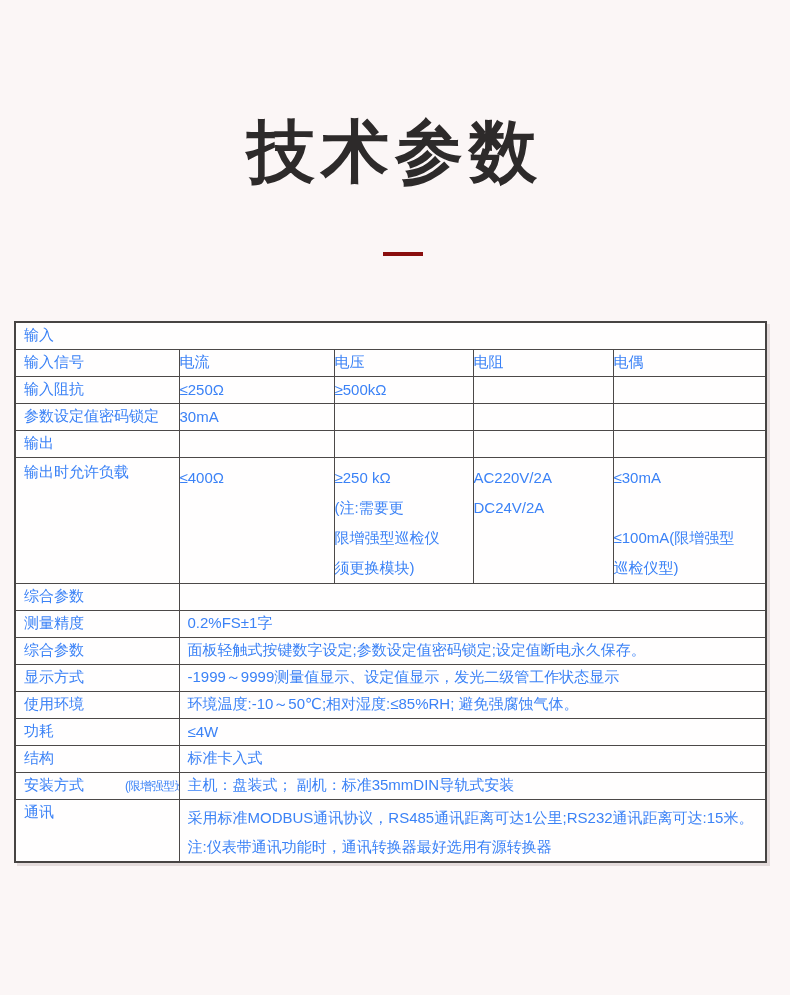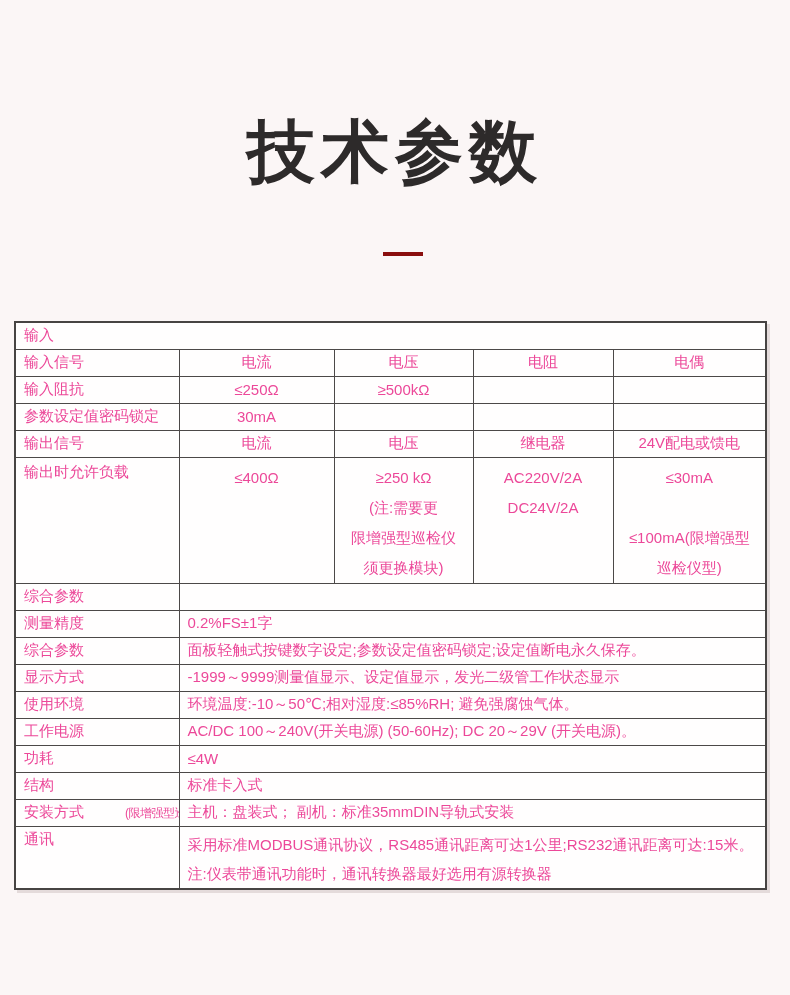--- a/index.html
+++ b/index.html
@@ -43,33 +43,33 @@
     width: 751px;
     table-layout: fixed;
     border-collapse: collapse;
     border: 2px solid #474443;
     box-shadow: 3px 3px 0 rgba(90, 60, 60, 0.14);
     background: #fffefe;
   }
   td {
     border: 1px solid #4c4948;
     background: #fffefe;
-    color: #ec4899;
+    color: #3b82f6;
     font-size: 15px;
     font-weight: 500;
     vertical-align: middle;
     padding: 0;
     overflow: hidden;
     white-space: nowrap;
   }
   tr { height: 27px; }
   tr.tall { height: 110px; padding-left: 20px; }
   tr.comm { height: 57px; }
   td.lbl { text-align: left; padding: 0 3px 0 8px; }
-  td.ctr { text-align: center; }
+  td.ctr { }
   td.val { text-align: left; padding: 0 20px 0 8px; }
   td.vtop { vertical-align: top; padding-top: 5px; }
   .ln { display: block; line-height: 30px; min-height: 30px; }
   .small { font-size: 12px; letter-spacing: -0.5px; margin-left: 41px; }
   .cln { display: block; line-height: 29px; min-height: 29px; }
   td.commlbl { vertical-align: top; padding-top: 3px; margin-top: 16px; }
 </style>
 </head>
 <body>
 
@@ -110,28 +110,28 @@
 
       <tr>
         <td class="lbl">参数设定值密码锁定</td>
         <td class="ctr">30mA</td>
         <td class="ctr"></td>
         <td class="ctr"></td>
         <td class="ctr"></td>
       </tr>
 
 
-
-      <tr>
-        <td class="lbl">输出信号</td>
-        <td class="ctr">电流</td>
-        <td class="ctr">电压</td>
-        <td class="ctr">继电器</td>
-        <td class="ctr">24V配电或馈电</td>
-      </tr>
+      <tr>
+        <td class="lbl">输出</td>
+        <td class="ctr"></td>
+        <td class="ctr"></td>
+        <td class="ctr"></td>
+        <td class="ctr"></td>
+      </tr>
+
 
       <tr class="tall">
         <td class="lbl vtop">输出时允许负载</td>
         <td class="ctr vtop">
           <span class="ln">≤400Ω</span>
         </td>
         <td class="ctr vtop">
           <span class="ln">≥250 kΩ</span>
           <span class="ln">(注:需要更</span>
           <span class="ln">限增强型巡检仪</span>
@@ -167,24 +167,20 @@
       <tr>
         <td class="lbl">显示方式</td>
         <td class="val" colspan="4">-1999～9999测量值显示、设定值显示，发光二级管工作状态显示</td>
       </tr>
 
       <tr>
         <td class="lbl">使用环境</td>
         <td class="val" colspan="4">环境温度:-10～50℃;相对湿度:≤85%RH; 避免强腐蚀气体。</td>
       </tr>
 
-      <tr>
-        <td class="lbl">工作电源</td>
-        <td class="val" colspan="4">AC/DC 100～240V(开关电源) (50-60Hz); DC 20～29V (开关电源)。</td>
-      </tr>
 
       <tr>
         <td class="lbl">功耗</td>
         <td class="val" colspan="4">≤4W</td>
       </tr>
 
       <tr>
         <td class="lbl">结构</td>
         <td class="val" colspan="4">标准卡入式</td>
       </tr>

